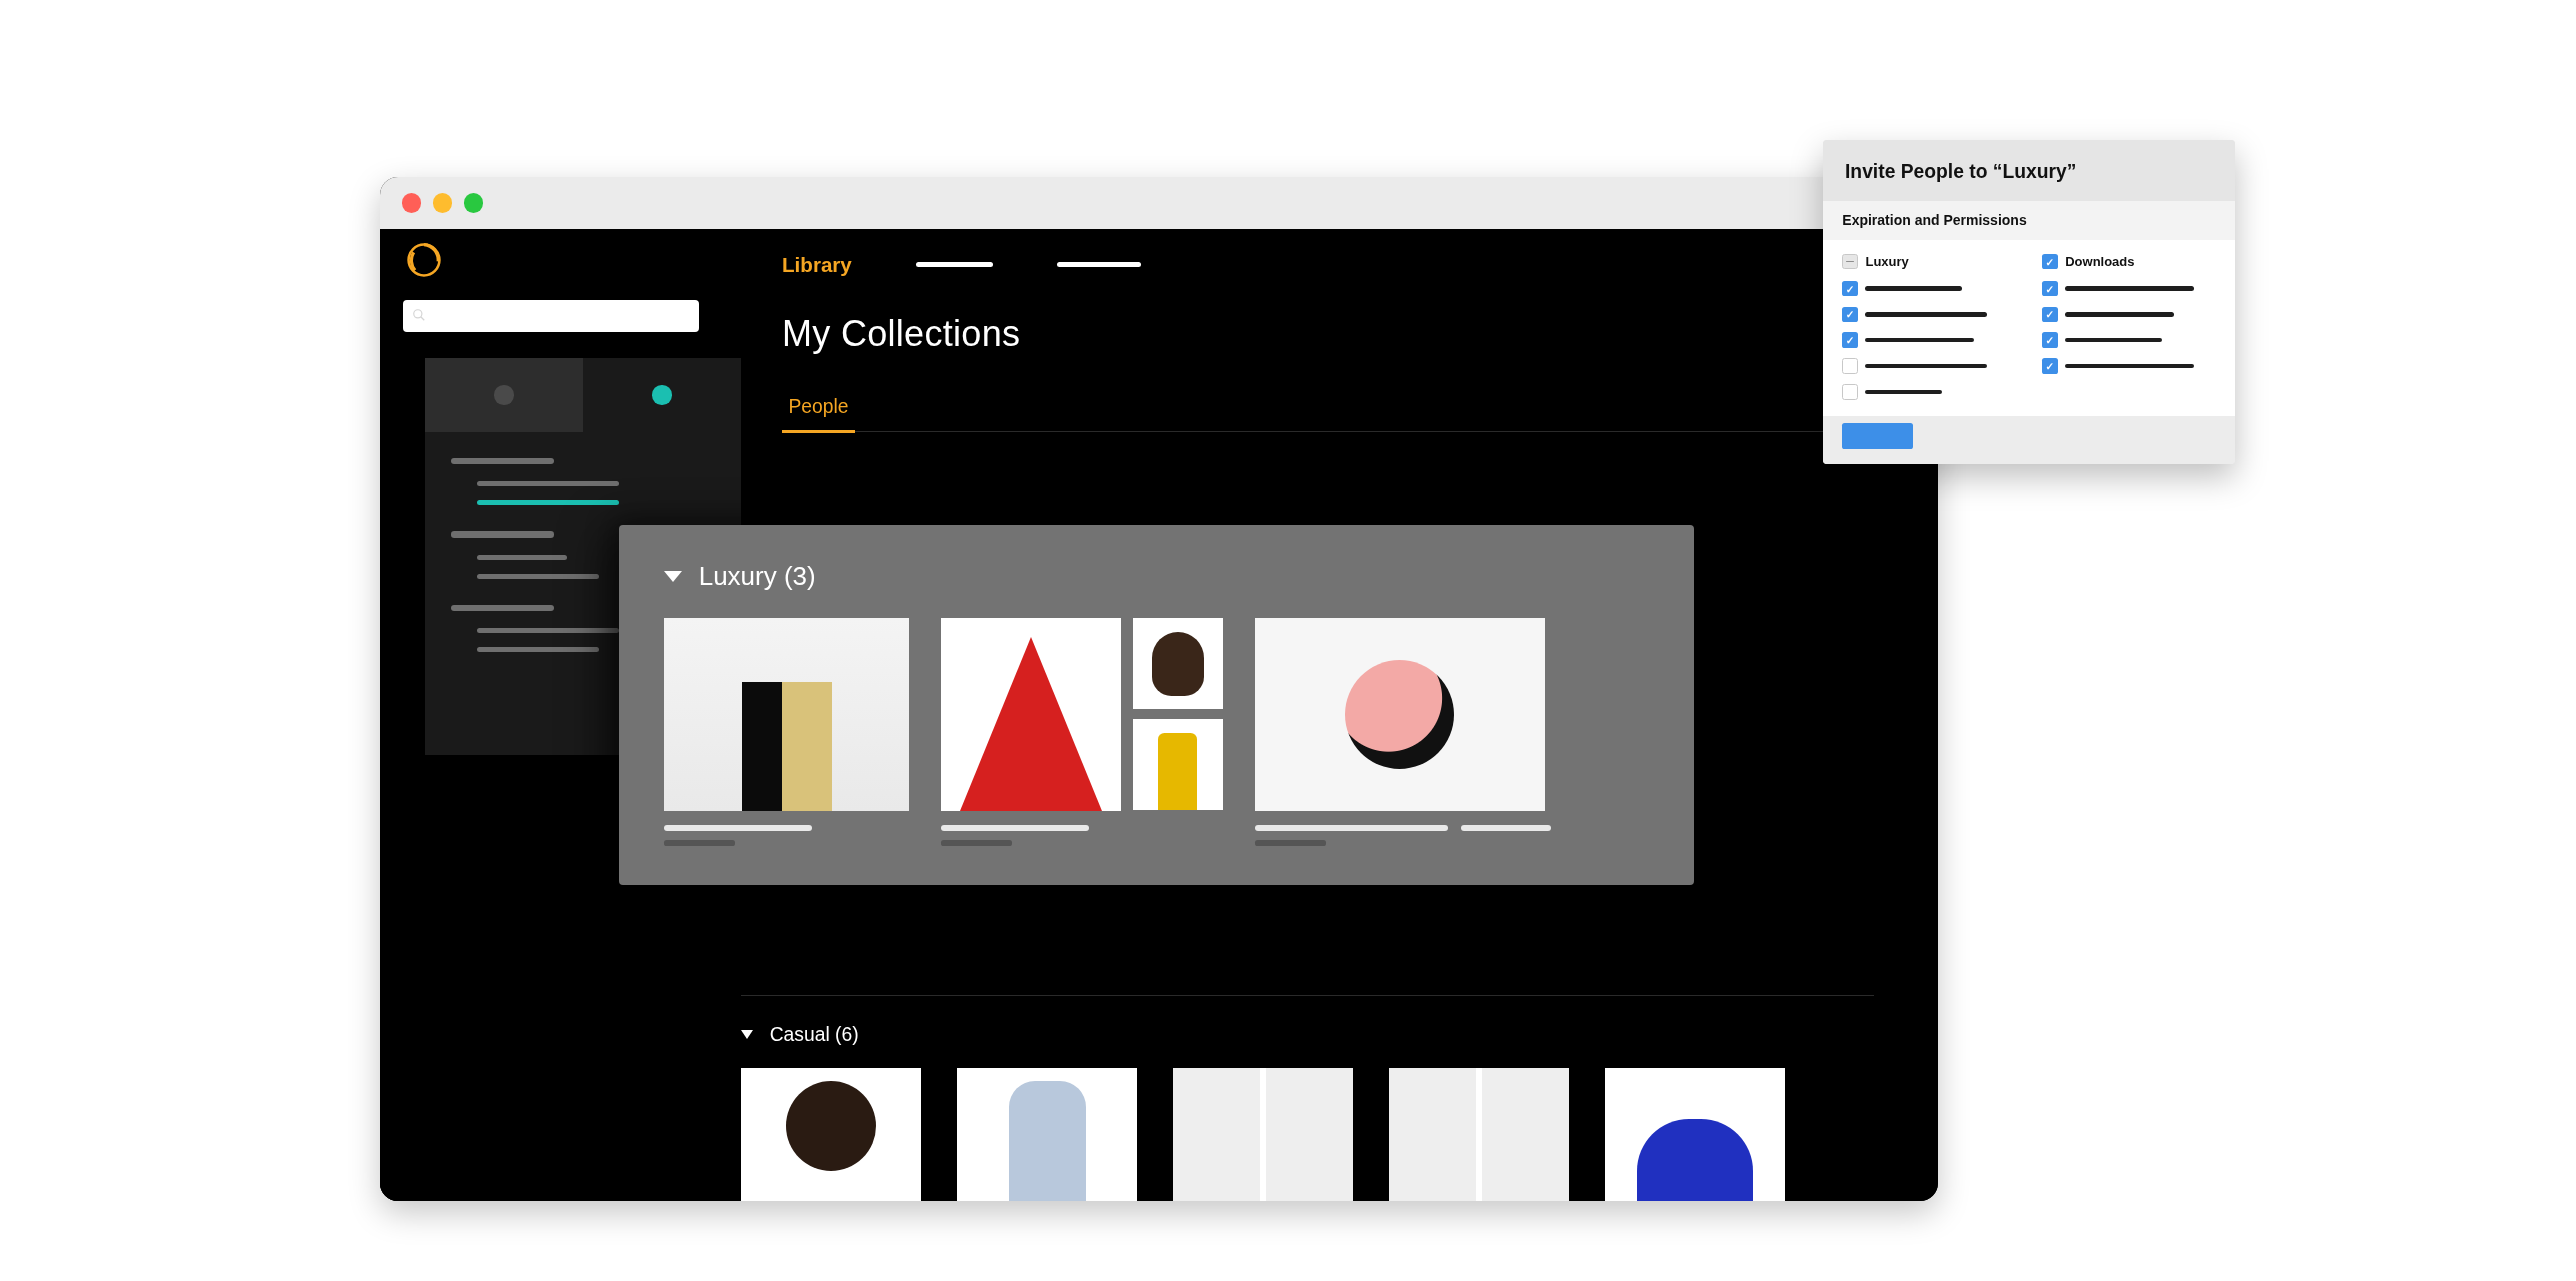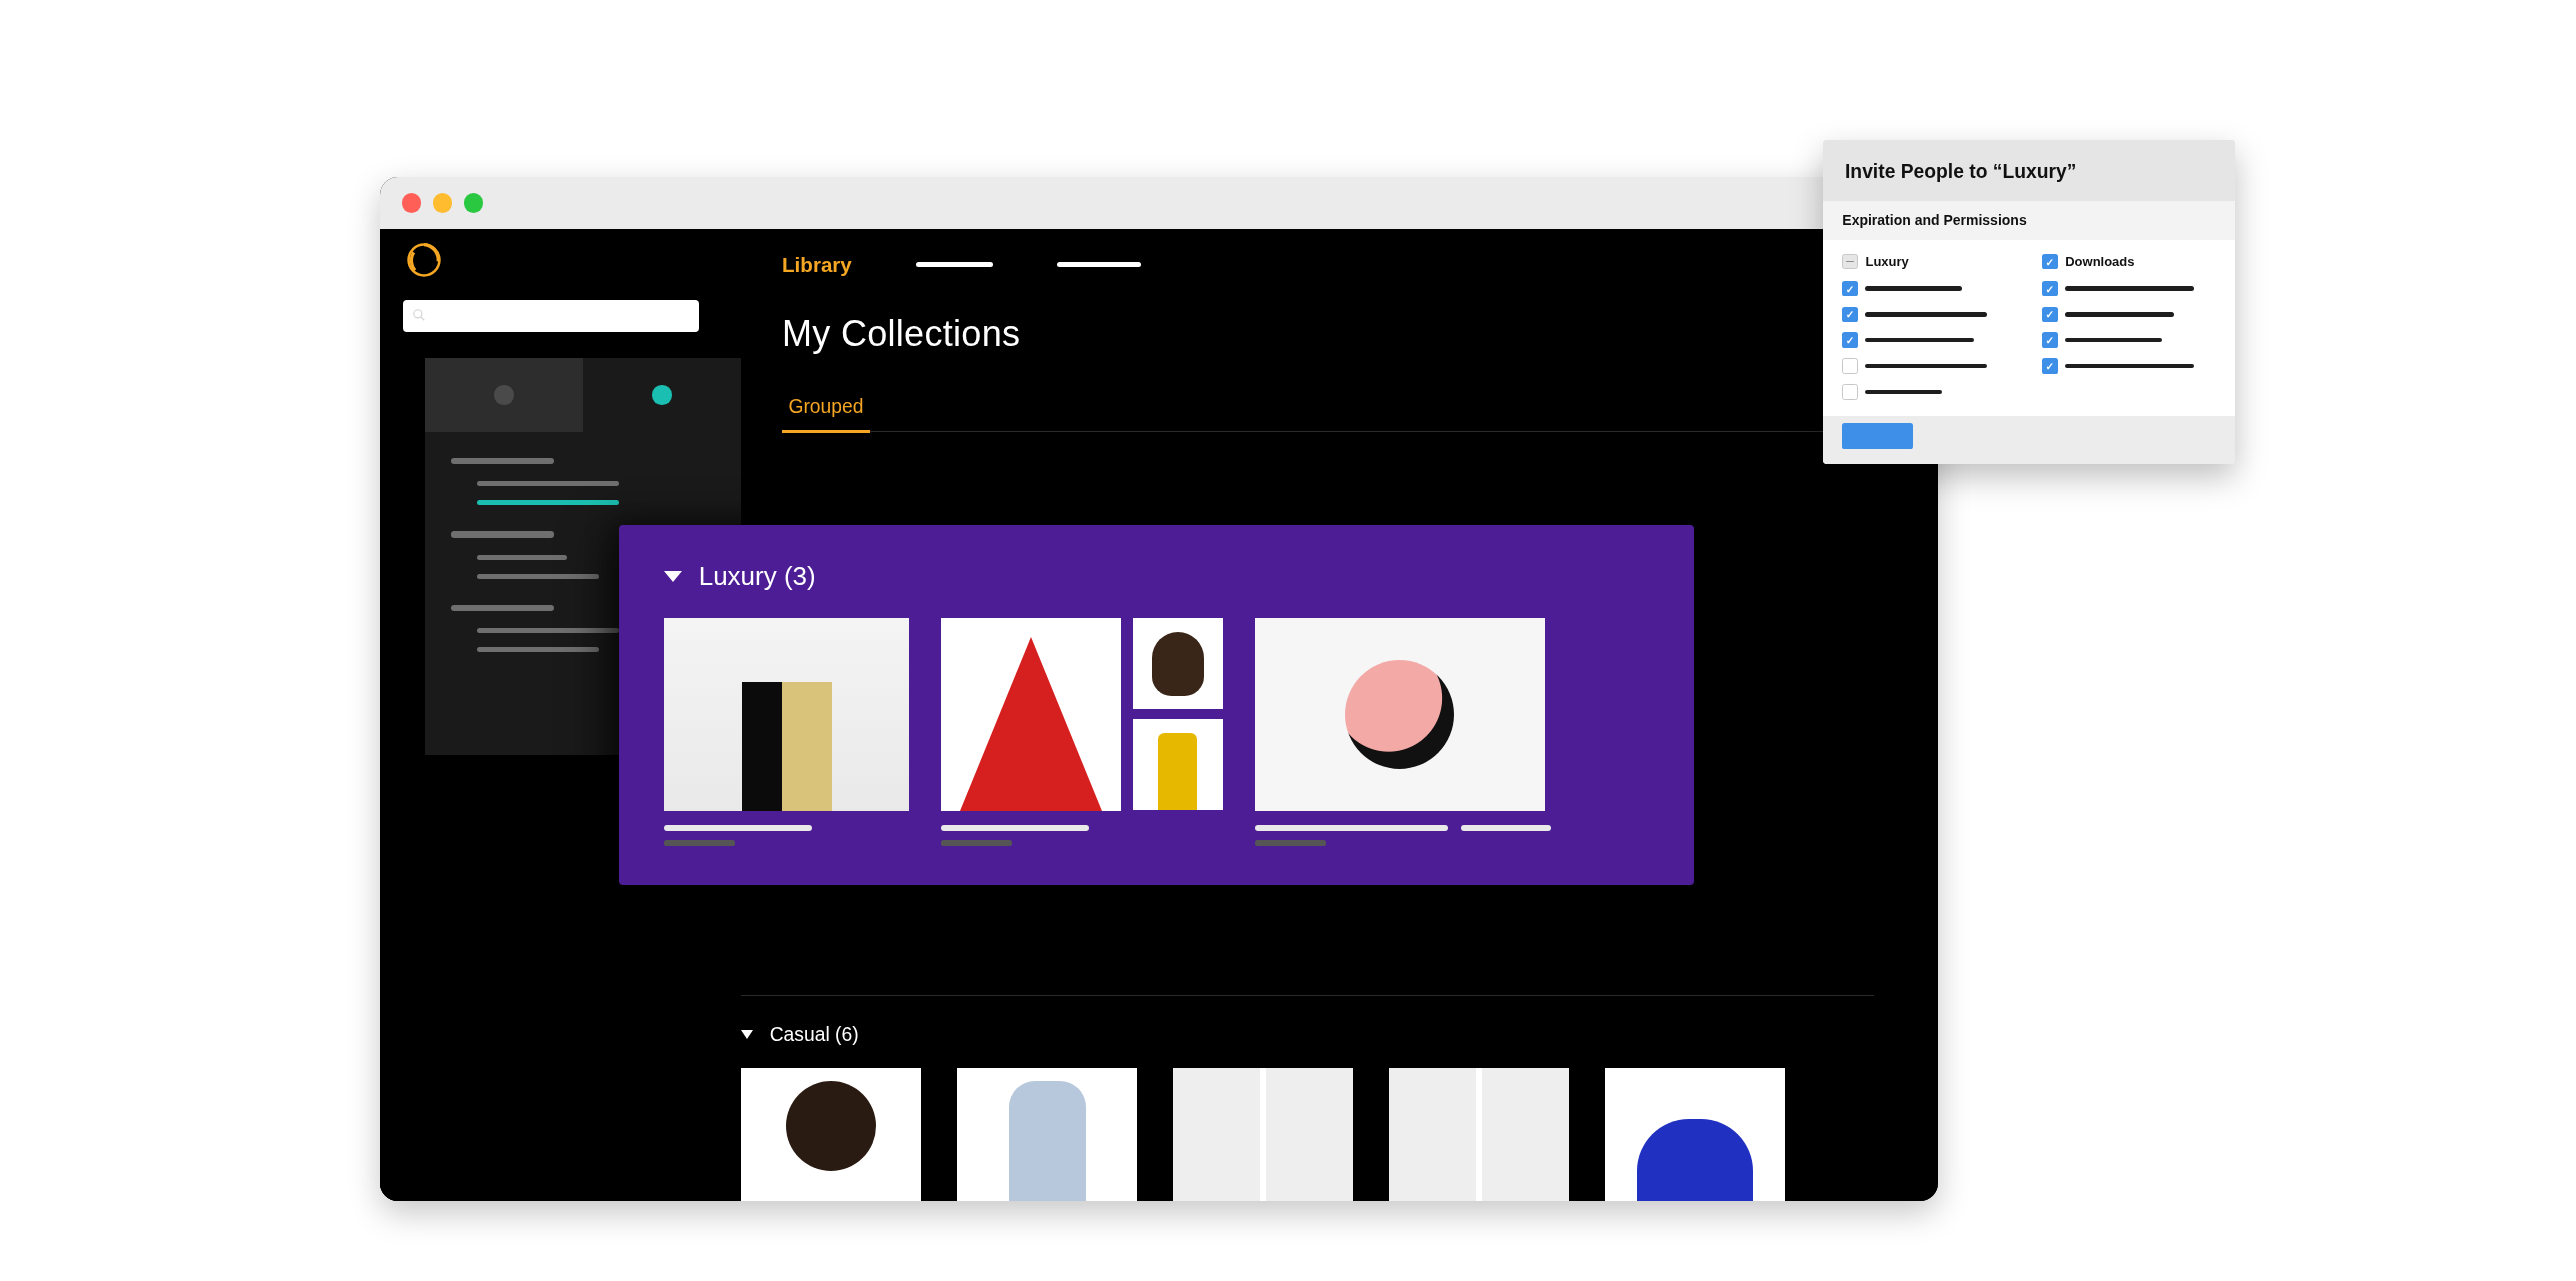--- a/index.html
+++ b/index.html
@@ -101,21 +101,21 @@
   .page-title { font-size:36px; font-weight:500; margin-top:13px; letter-spacing:0.3px;}
   .subtabs { margin-top:41px; border-bottom:0.6px solid #2a2a2a; display:flex;}
   .subtab { font-size:19.3px; padding:0 6.4px 11.6px 6.4px; color:#aaa;}
   .subtab.active { color:#f5a623; border-bottom:3.2px solid #f5a623; margin-bottom:-1.9px; font-weight:500;}
 
   
   .lux-card {
     position:absolute;
     left:-122px; top:296px;
     width:1075px;
-    background:#4c1d95;
+    background:#737373;
     border-radius:3.9px;
     padding:36px 45px 39px 45px;
     box-shadow: 0 19.3px 45px 13px rgba(0,0,0,.55), 0 0 26px 6.4px rgba(0,0,0,.35);
   }
   .grp-head { display:flex; align-items:center; gap:16.7px; margin-bottom:26px;}
   .tri { width:0;height:0;border-left:9px solid transparent;border-right:9px solid transparent;border-top:11.6px solid #fff;}
   .grp-title { font-size:26px; font-weight:400; }
   .thumbs { display:flex; gap:32px; }
   .tcol { display:flex; flex-direction:column; }
   .thumb { background:#fff; }
@@ -262,21 +262,21 @@
       <div class="main">
         <div class="topnav">
           <span class="tab active">Library</span>
           <span class="nav-skel a"></span>
           <span class="nav-skel b"></span>
         </div>
 
         <h1 class="page-title">My Collections</h1>
 
         <div class="subtabs">
-          <span class="subtab active">Grouped</span>
+          <span class="subtab active">People</span>
         </div>
 
         <div class="lux-card">
           <div class="grp-head">
             <span class="tri"></span>
             <span class="grp-title">Luxury (3)</span>
           </div>
           <div class="thumbs">
             <div class="tcol t1">
               <div class="thumb img-perfume"></div>

